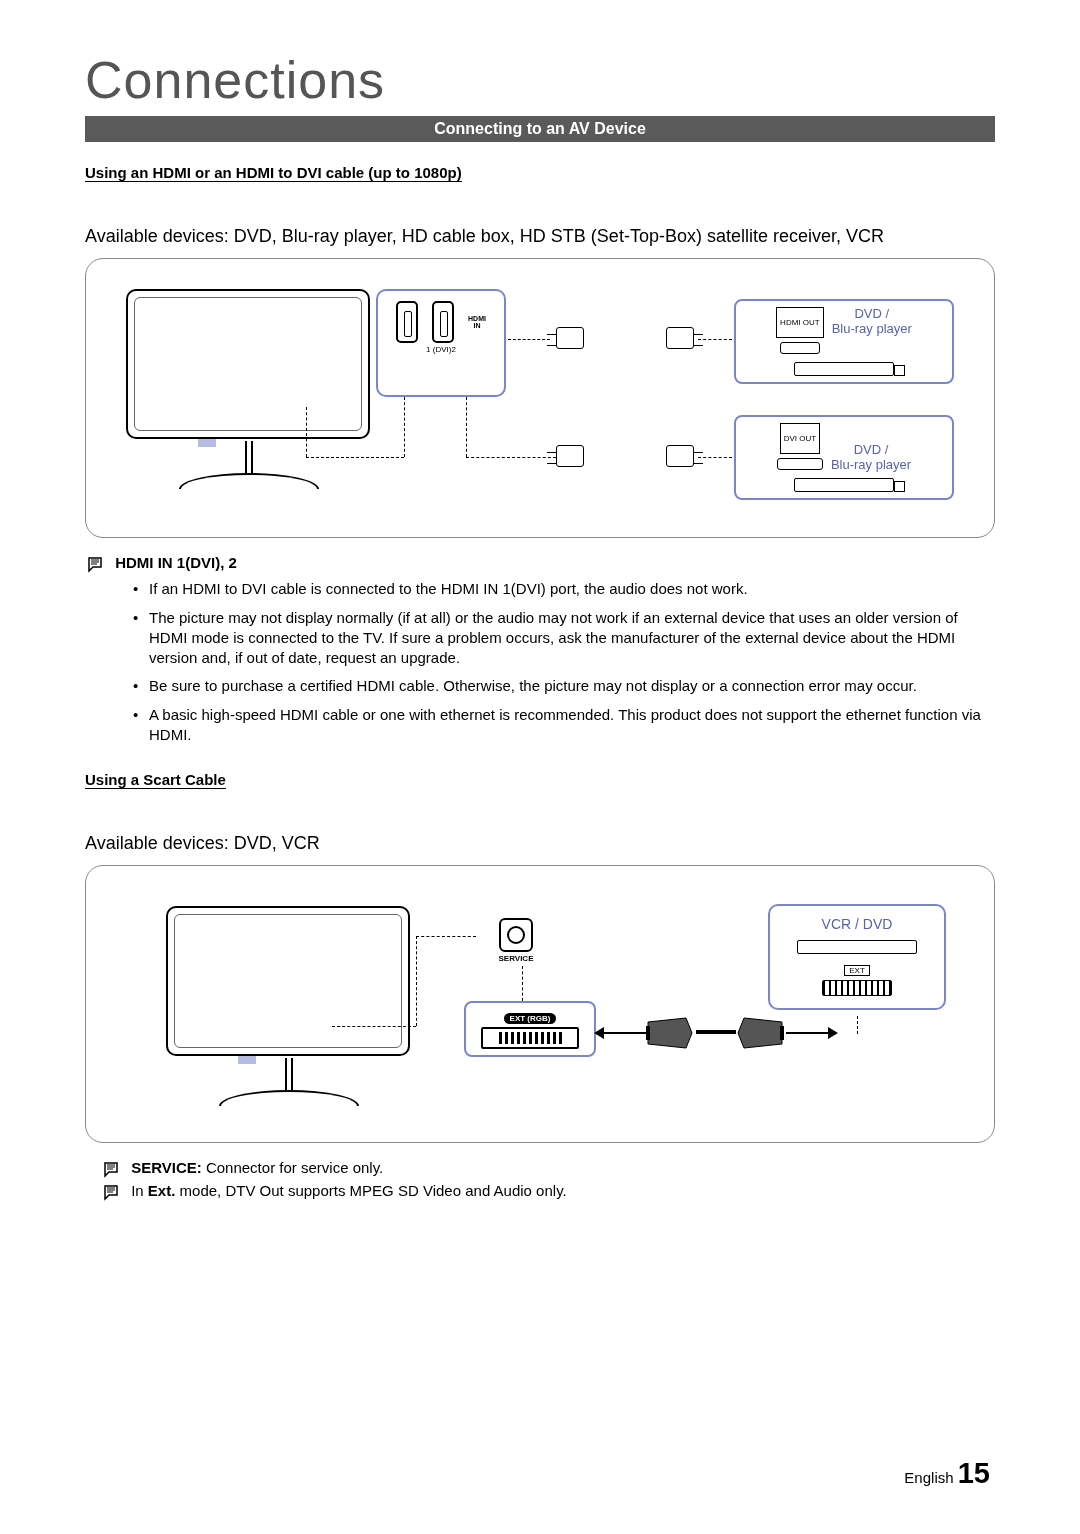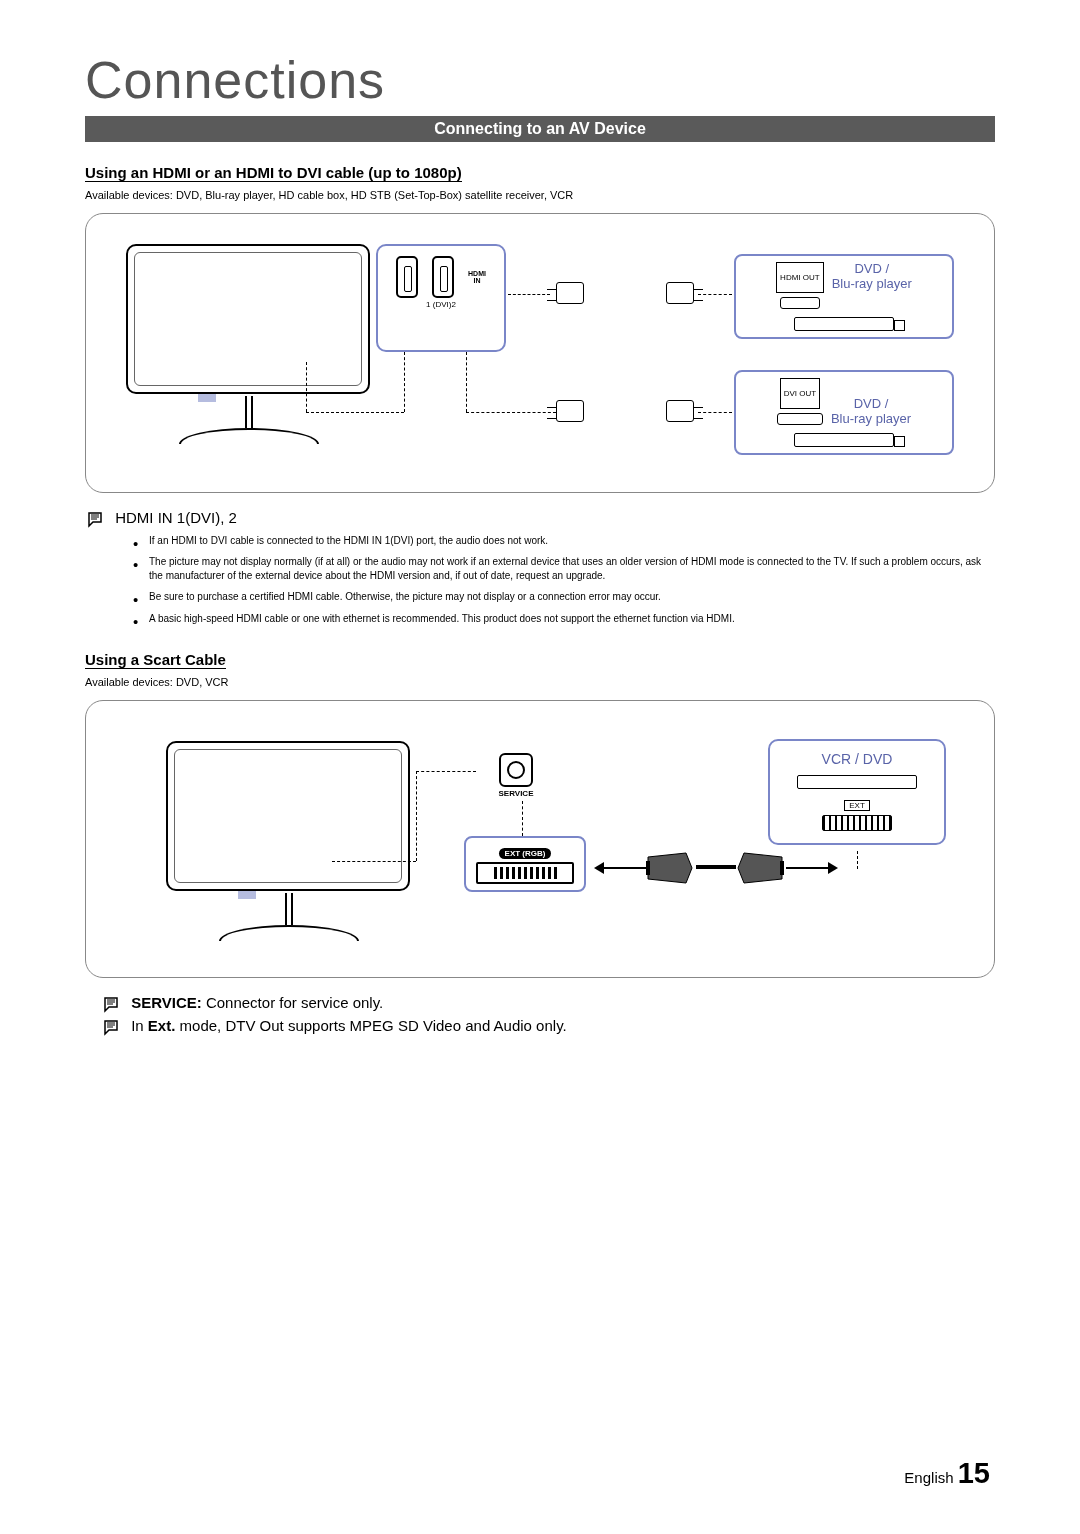--- a/index.html
+++ b/index.html
@@ -32,23 +32,24 @@
     margin-bottom: 22px;
   }
   .sub-heading {
     font-weight: bold;
     font-size: 15px;
     border-bottom: 1px solid #000;
     display: inline-block;
     margin-bottom: 6px;
   }
   .body-text {
-    font-size: 11px;
+    font-size: 18px;
     margin-bottom: 10px;
     line-height: 1.35;
+    margin-top: 36px;
   }
   .diagram {
     border: 1.5px solid #888;
     border-radius: 18px;
     width: 100%;
     margin: 8px 0 16px 0;
     position: relative;
   }
   .diagram1 { height: 280px; }
   .diagram2 { height: 278px; }
@@ -170,25 +171,25 @@
   }
   .device .tray::after{
     content:""; position:absolute; right:-12px; top:2px; width:9px; height:9px; border:1.2px solid #000;
   }
 
   
   .note-icon {
     display:inline-block; width:20px; height:18px; position:relative; vertical-align:middle; margin-right:4px;
   }
   .note-icon svg{width:20px;height:18px;}
-  .note-heading{ font-weight:normal; font-size:15px; margin:10px 0 6px 2px;}
+  .note-heading{ font-weight:bold; font-size:15px; margin:10px 0 6px 2px;}
   ul.notes{
     list-style: none;
     margin-left: 48px;
-    font-size:10px;
+    font-size:15px;
   }
   ul.notes li{
     position:relative;
     padding-left:16px;
     margin-bottom:8px;
     line-height:1.35;
   }
   ul.notes li::before{
     content:"•"; position:absolute; left:0; font-size:15px;
   }
@@ -202,21 +203,21 @@
   }
   .service-jack{
     width:34px; height:34px; border:2px solid #000; border-radius:6px; margin:0 auto; display:flex; align-items:center; justify-content:center;
   }
   .service-jack::after{
     content:""; width:14px; height:14px; border:2px solid #000; border-radius:50%; display:block; position:relative;
   }
   .service-lbl{ font-size:8px; font-weight:bold; margin-top:2px;}
 
   .ext-panel{
-    position:absolute; left:378px; top:135px; width:122px; text-align:center;
+    position:absolute; left:378px; top:135px; width:132px; text-align:center;
     border:2px solid #7a86c8; border-radius:8px; padding:4px 4px 6px 4px;
   }
   .ext-lbl{ font-size:8px; font-weight:bold; background:#000; color:#fff; display:inline-block; padding:1px 6px; border-radius:6px; margin-bottom:3px;}
   .scart-port{
     width:98px; height:22px; border:2px solid #000; border-radius:2px; margin:0 auto;
     display:flex; align-items:center; justify-content:center; gap:3px;
   }
   .scart-port span{ width:3px; height:12px; background:#000; }
 
   .scart-plug{
@@ -352,21 +353,21 @@
     <span class="note-icon">
       <svg viewBox="0 0 20 18">
           <path d="M2 3 L14 3 L14 12 L6 12 L2 16 Z" fill="none" stroke="#000" stroke-width="1.5"></path>
           <path d="M4 5 L12 5 M4 7 L12 7 M4 9 L10 9" stroke="#000" stroke-width="1"></path>
         </svg>
     </span>
     <span>HDMI IN 1(DVI), 2</span>
   </div>
   <ul class="notes">
     <li>If an HDMI to DVI cable is connected to the HDMI IN 1(DVI) port, the audio does not work.</li>
-    <li>The picture may not display normally (if at all) or the audio may not work if an external device that uses an older version of HDMI mode is connected to the TV. If such a problem occurs, ask the manufacturer of the external device about the HDMI version and, if out of date, request an upgrade.</li>
+    <li>The picture may not display normally (if at all) or the audio may not work if an external device that uses an older version of HDMI mode is connected to the TV. If sure a problem occurs, ask the manufacturer of the external device about the HDMI version and, if out of date, request an upgrade.</li>
     <li>Be sure to purchase a certified HDMI cable. Otherwise, the picture may not display or a connection error may occur.</li>
     <li>A basic high-speed HDMI cable or one with ethernet is recommended. This product does not support the ethernet function via HDMI.</li>
   </ul>
 
   
   <div style="height:18px;"></div>
   <div class="sub-heading">Using a Scart Cable</div>
   <div class="body-text">Available devices: DVD, VCR</div>
 
   <div class="diagram diagram2">

